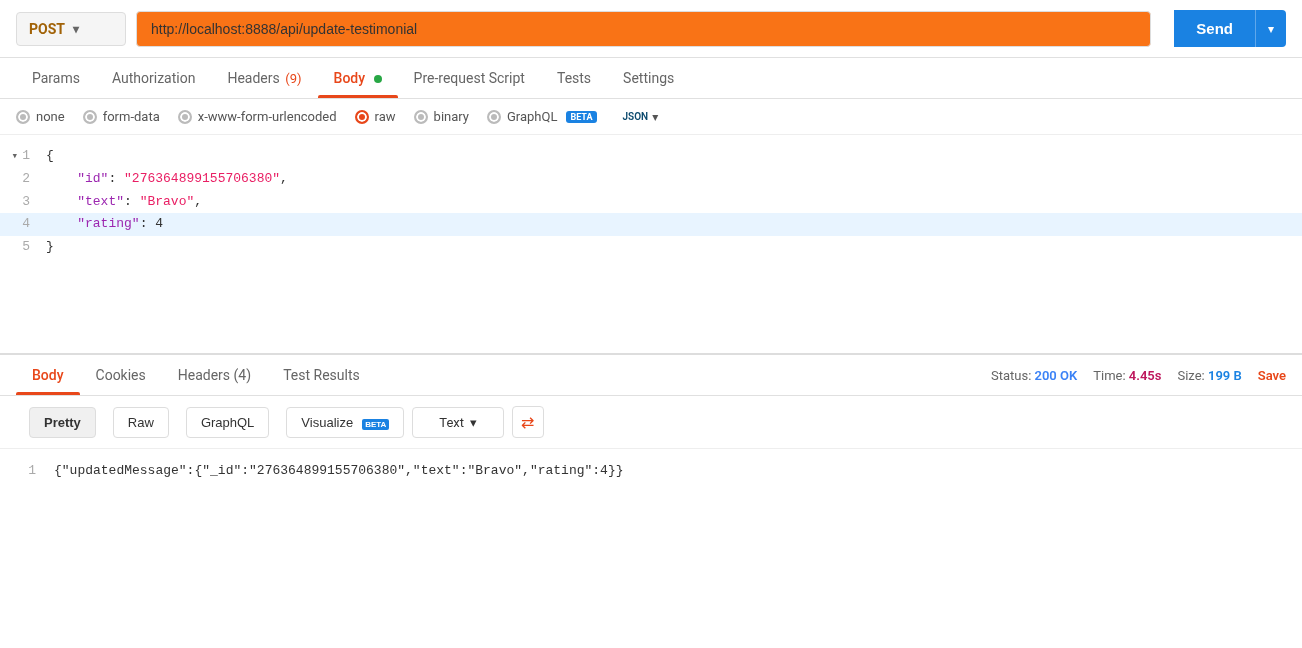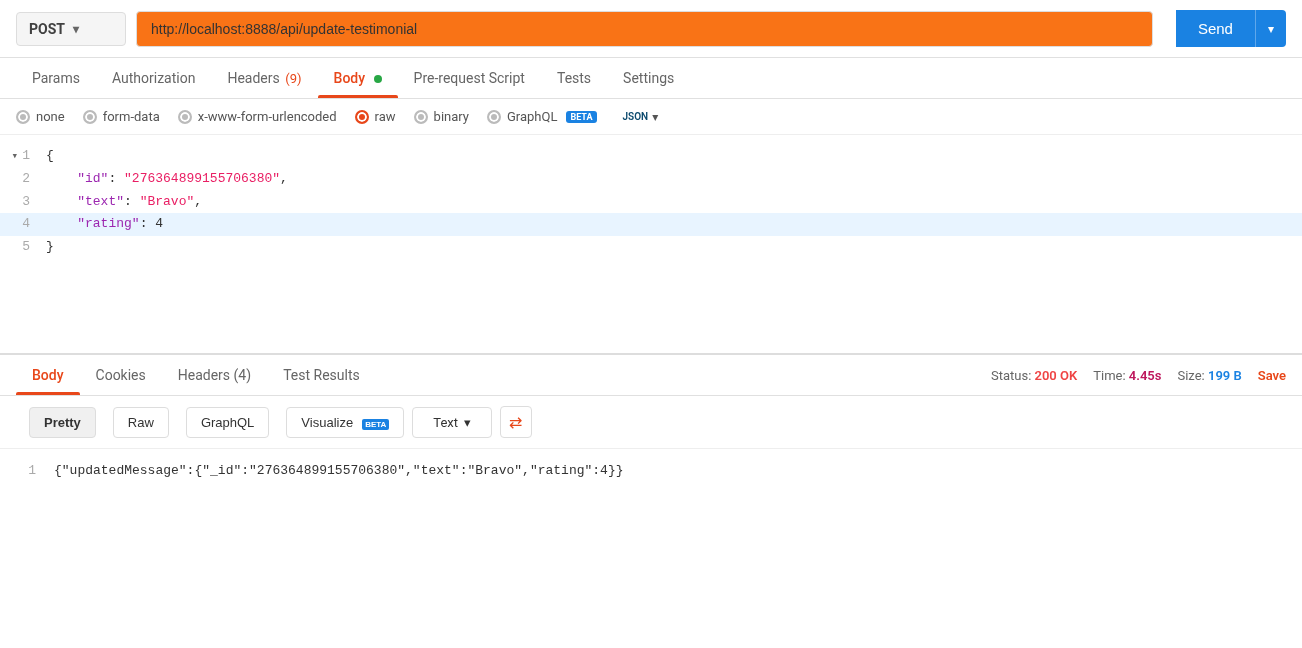--- a/index.html
+++ b/index.html
@@ -20,21 +20,21 @@
       background: #f5f5f5;
       border: 1px solid #ddd;
       border-radius: 4px;
       padding: 8px 12px;
       gap: 8px;
       cursor: pointer;
       font-weight: 600;
       font-size: 14px;
       min-width: 110px;
     }
-    .method-select span { color: #404040; font-weight: 700; }
+    .method-select span { color: #a16207; font-weight: 700; }
     .method-select .chevron { color: #666; font-size: 12px; }
     .url-bar {
       flex: 1;
       border: 1px solid #ddd;
       border-radius: 4px;
       padding: 9px 14px;
       font-size: 14px;
       color: #333;
       background: #f97316;
       outline: none;
@@ -43,21 +43,21 @@
       display: flex;
       border-radius: 4px;
       overflow: hidden;
     }
     .send-btn {
       background: #1A82E2;
       color: #fff;
       border: none;
       padding: 10px 22px;
       font-size: 15px;
-      font-weight: 400;
+      font-weight: 700;
       cursor: pointer;
       margin-left: 13px;
     }
     .send-dropdown {
       background: #1A82E2;
       color: #fff;
       border: none;
       border-left: 1px solid rgba(255,255,255,0.3);
       padding: 10px 12px;
       cursor: pointer;
@@ -245,21 +245,21 @@
       border-radius: 2px 2px 0 0;
     }
     .response-meta {
       margin-left: auto;
       display: flex;
       align-items: center;
       gap: 16px;
       font-size: 13px;
       color: #666;
     }
-    .status-ok { color: #ef4444; font-weight: 600; }
+    .status-ok { color: #3b82f6; font-weight: 600; }
     .time-val { color: #be185d; font-weight: 600; }
     .size-val { color: #1a82e2; font-weight: 600; }
     .save-link { color: #e8471a; font-weight: 600; cursor: pointer; }
 
     
     .view-options {
       display: flex;
       align-items: center;
       padding: 10px 16px;
       gap: 4px;
@@ -289,21 +289,21 @@
       color: #fff;
       font-size: 8px;
       font-weight: 700;
       padding: 1px 3px;
       border-radius: 2px;
     }
     .text-dropdown {
       display: flex;
       align-items: center;
       gap: 6px;
-      padding: 7px 20px;
+      padding: 7px 26px;
       border: 1px solid #ddd;
       border-radius: 4px;
       cursor: pointer;
       font-size: 13px;
       background: #fff;
       margin-left: 4px;
     }
     .wrap-icon {
       display: flex;
       align-items: center;

